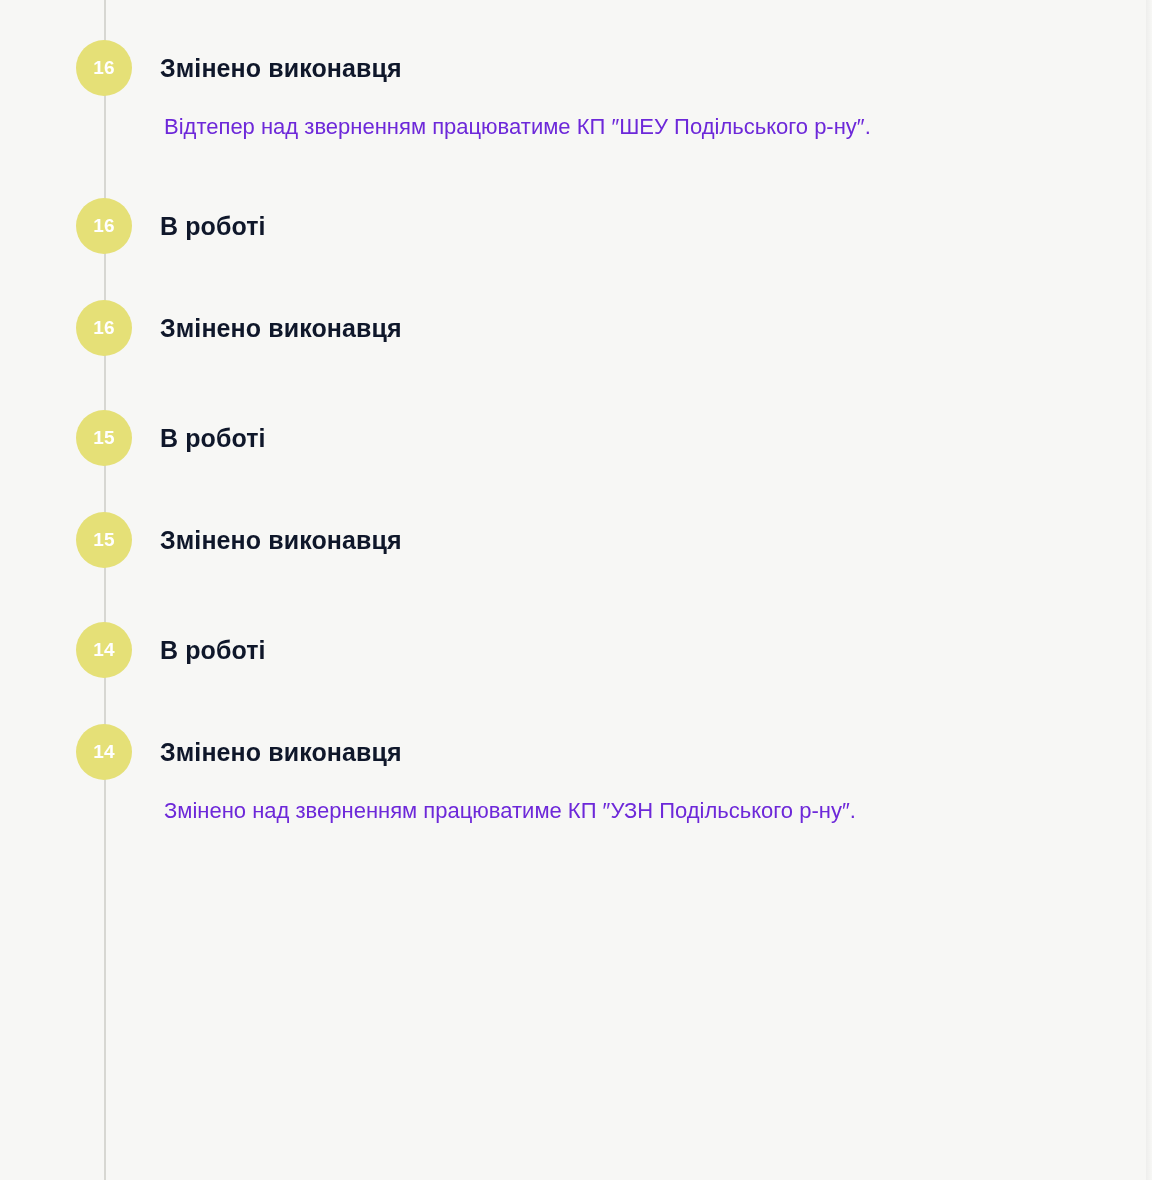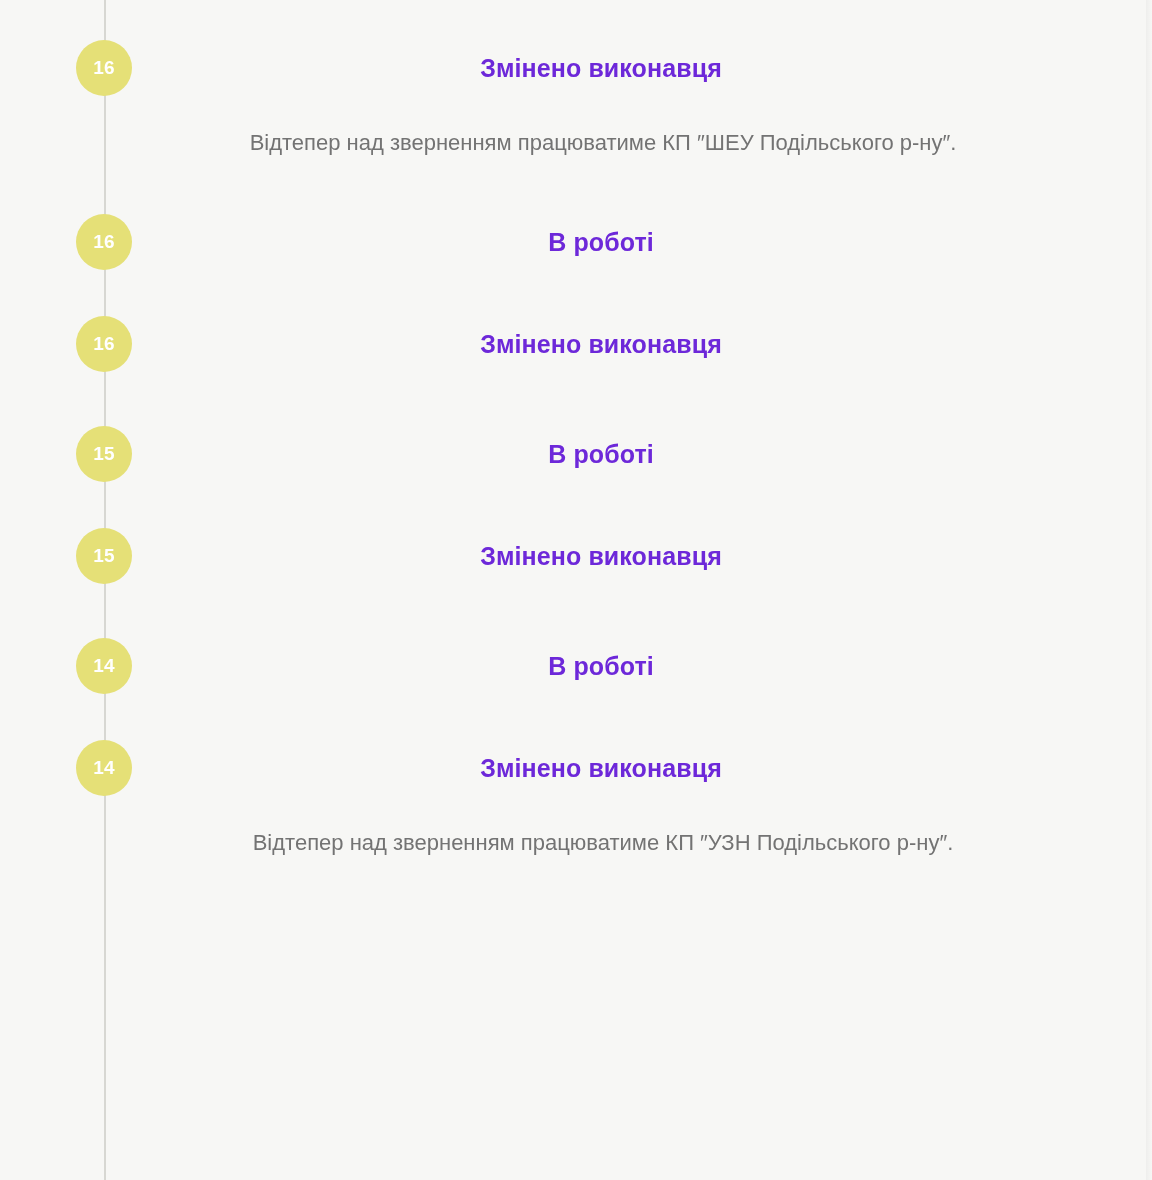--- a/index.html
+++ b/index.html
@@ -30,21 +30,20 @@
     bottom: 0;
     width: 2px;
     background: #d7d7d2;
   }
 
   .events {
     position: relative;
     margin: 0;
     padding: 0;
     list-style: none;
-    text-align: center;
   }
 
   .event {
     position: relative;
     padding-left: 160px;
     padding-right: 110px;
     min-height: 40px;
   }
 
   .event-marker {
@@ -60,31 +59,31 @@
     justify-content: center;
     font-size: 19px;
     font-weight: 700;
     letter-spacing: 0.2px;
     box-sizing: border-box;
   }
 
   .event-title {
     font-size: 25px;
     font-weight: 700;
-    color: #6d28d9;
+    color: #0f172a;
     letter-spacing: 0.1px;
     line-height: 56px;
     margin: 0;
   }
 
   .event-desc {
     font-size: 22px;
-    color: #737373;
+    color: #6d28d9;
     line-height: 1.55;
-    margin: 30px 0 0 4px;
+    margin: 14px 0 0 4px;
     max-width: 890px;
   }
 
   
   .event + .event {
     margin-top: 54px;
   }
   .event.compact + .event {
     margin-top: 46px;
   }
@@ -139,19 +138,19 @@
     </li>
 
     <li class="event compact">
       <div class="event-marker">14</div>
       <h3 class="event-title">В роботі</h3>
     </li>
 
     <li class="event">
       <div class="event-marker">14</div>
       <h3 class="event-title">Змінено виконавця</h3>
-      <p class="event-desc">Відтепер над зверненням працюватиме КП ″УЗН Подільського р-ну″.</p>
+      <p class="event-desc">Змінено над зверненням працюватиме КП ″УЗН Подільського р-ну″.</p>
     </li>
 
   </ul>
 
   <div class="page-edge"></div>
 </div>
 
 </body></html>

